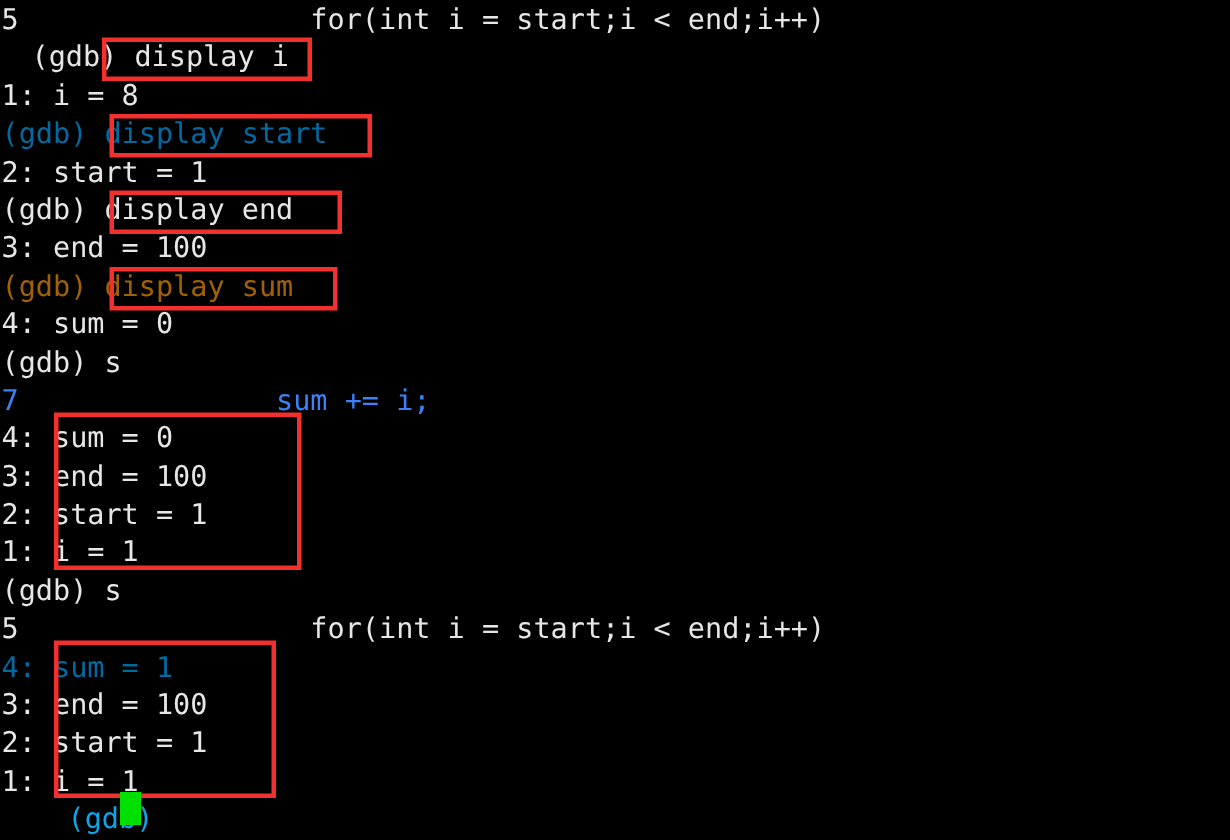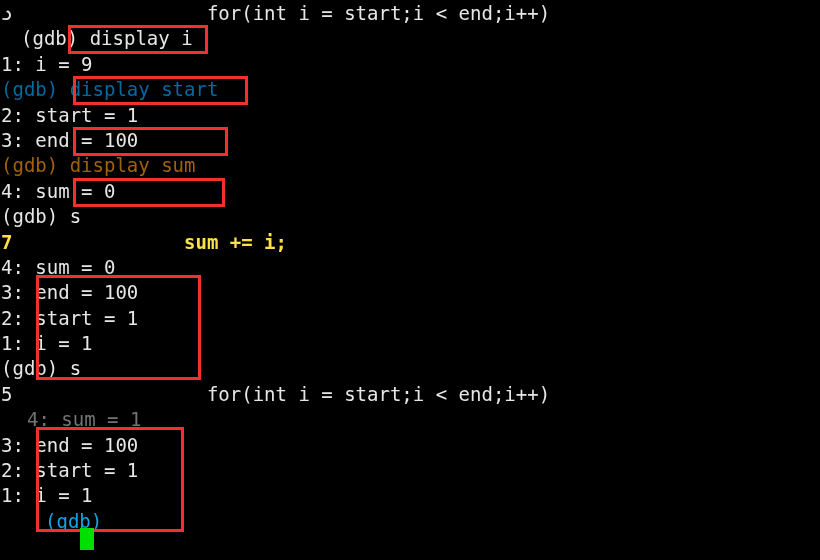--- a/index.html
+++ b/index.html
@@ -11,21 +11,20 @@
     position: relative;
     width: 820px;
     height: 560px;
     background: #000000;
     overflow: hidden;
     font-family: "DejaVu Sans Mono", "Liberation Mono", monospace;
     font-size: 19px;
     line-height: 25.4px;
     color: #e6e6e6;
     letter-spacing: 0px;
-    border-radius: 30px;
   }
   .screen {
     position: absolute;
     left: 0;
     top: 0;
     padding: 1px 0 0 1px;
   }
   .line {
     white-space: pre;
     height: 25.4px;
@@ -43,35 +42,36 @@
     background: #00e000;
   }
 </style>
 </head>
 <body>
 
 <div id="terminal">
   <div class="screen" id="screen">
       <div class="line" style="color: rgb(230, 230, 230);">5                 for(int i = start;i &lt; end;i++)</div>
       <div class="line" style="color: rgb(230, 230, 230); margin-left: 20px;">(gdb) display i</div>
-      <div class="line" style="color: rgb(230, 230, 230);">1: i = 9</div>
+      <div class="line" style="color: rgb(230, 230, 230);">1: i = 8</div>
       <div class="line" style="color: #0369a1;">(gdb) display start</div>
       <div class="line" style="color: rgb(230, 230, 230);">2: start = 1</div>
+      <div class="line" style="color: rgb(230, 230, 230);">(gdb) display end</div>
       <div class="line" style="color: rgb(230, 230, 230);">3: end = 100</div>
       <div class="line" style="color: #a16207;">(gdb) display sum</div>
       <div class="line" style="color: rgb(230, 230, 230);">4: sum = 0</div>
       <div class="line" style="color: rgb(230, 230, 230);">(gdb) s</div>
-      <div class="line" style="color: #fde047; font-weight: bold;">7               sum += i;</div>
+      <div class="line" style="color: #3b82f6;">7               sum += i;</div>
       <div class="line" style="color: rgb(230, 230, 230);">4: sum = 0</div>
       <div class="line" style="color: rgb(230, 230, 230);">3: end = 100</div>
       <div class="line" style="color: rgb(230, 230, 230);">2: start = 1</div>
       <div class="line" style="color: rgb(230, 230, 230);">1: i = 1</div>
       <div class="line" style="color: rgb(230, 230, 230);">(gdb) s</div>
       <div class="line" style="color: rgb(230, 230, 230);">5                 for(int i = start;i &lt; end;i++)</div>
-      <div class="line" style="color: #737373; padding-left: 26px;">4: sum = 1</div>
+      <div class="line" style="color: #0369a1;">4: sum = 1</div>
       <div class="line" style="color: rgb(230, 230, 230);">3: end = 100</div>
       <div class="line" style="color: rgb(230, 230, 230);">2: start = 1</div>
       <div class="line" style="color: rgb(230, 230, 230);">1: i = 1</div>
       <div class="line" style="color: #0ea5e9; padding-left: 44px;">(gdb) </div>
     </div>
   <div id="overlays">
       <div class="annot" style="left: 68px; top: 25px; width: 140px; height: 29px; border-color: rgb(242, 48, 46);"></div>
       <div class="annot" style="left: 73px; top: 76px; width: 175px; height: 29px; border-color: rgb(242, 48, 46);"></div>
       <div class="annot" style="left: 73px; top: 127px; width: 155px; height: 29px; border-color: rgb(242, 48, 46);"></div>
       <div class="annot" style="left: 73px; top: 178px; width: 152px; height: 29px; border-color: rgb(242, 48, 46);"></div>

